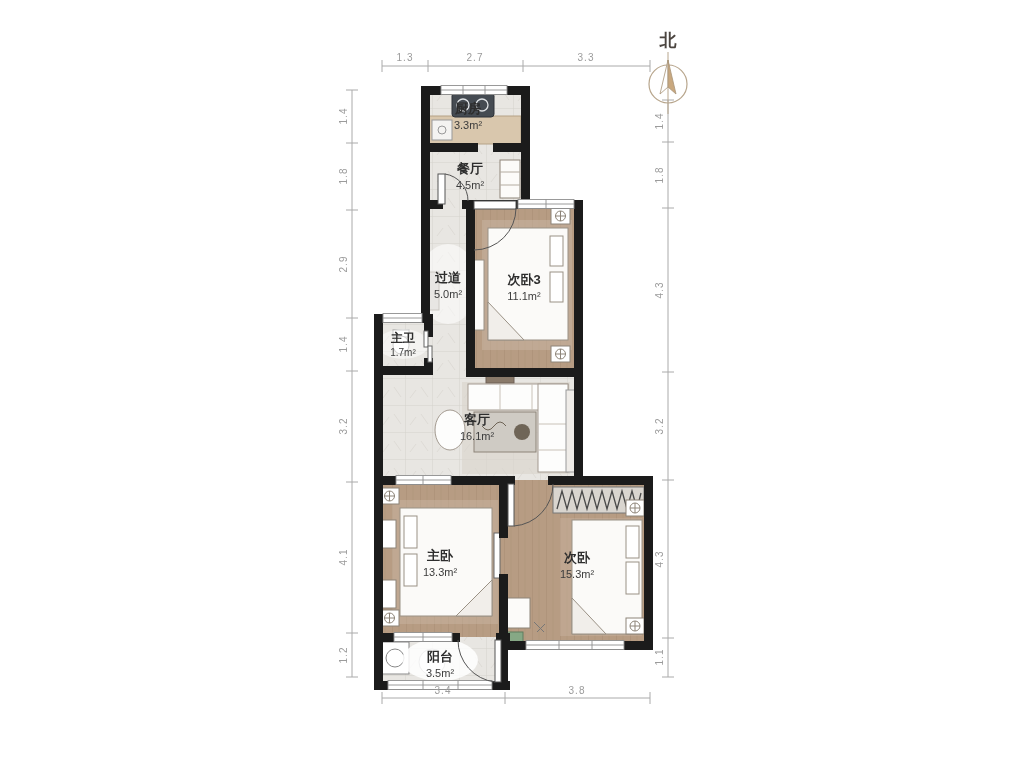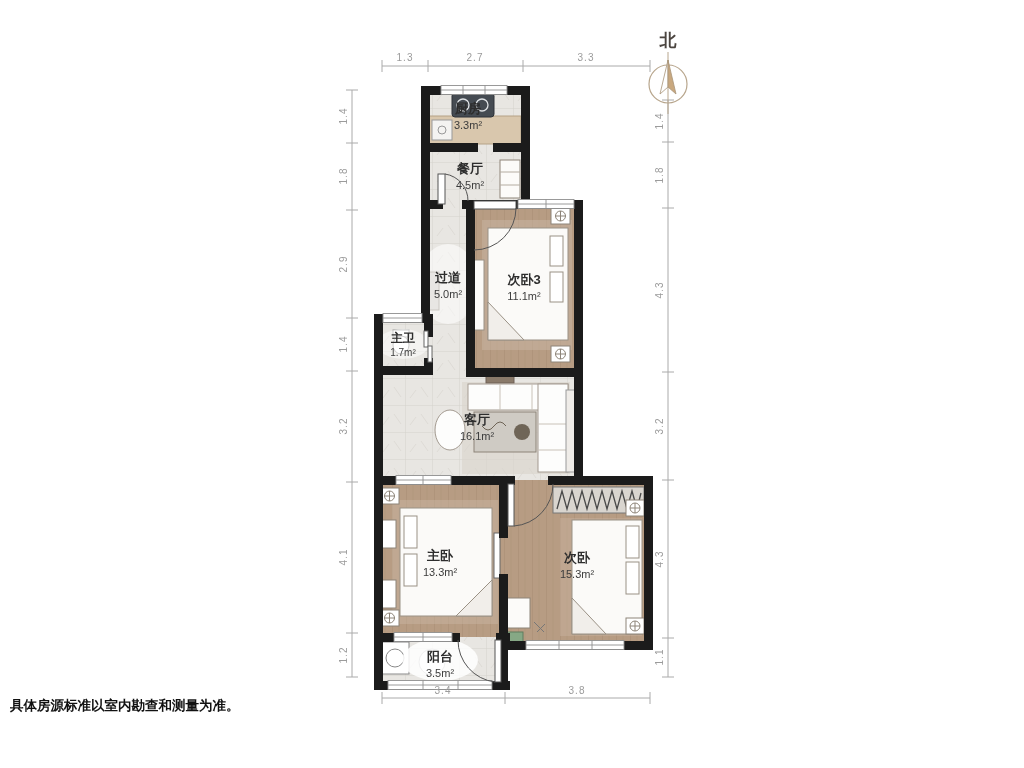--- a/index.html
+++ b/index.html
@@ -297,15 +297,14 @@
     <text x="668" y="46" text-anchor="middle" font-size="17" font-weight="bold" fill="#4b4540">北</text>
     <line x1="668" y1="52" x2="668" y2="114" stroke="#b8a68d" stroke-width="1"></line>
     <circle cx="668" cy="84" r="19" fill="none" stroke="#b8a68d" stroke-width="1.2"></circle>
     <polygon points="668,60 660,94 668,87" fill="#ffffff" stroke="#a89478" stroke-width="0.8"></polygon>
     <polygon points="668,60 676,94 668,87" fill="#c9a87f" stroke="#a89478" stroke-width="0.8"></polygon>
   </g>
 </svg>
 
   
   <div class="footer">
-    <p>具体房源标准以室内勘查和测量为准。</p>
   </div>
 </div>
 
 </body></html>

